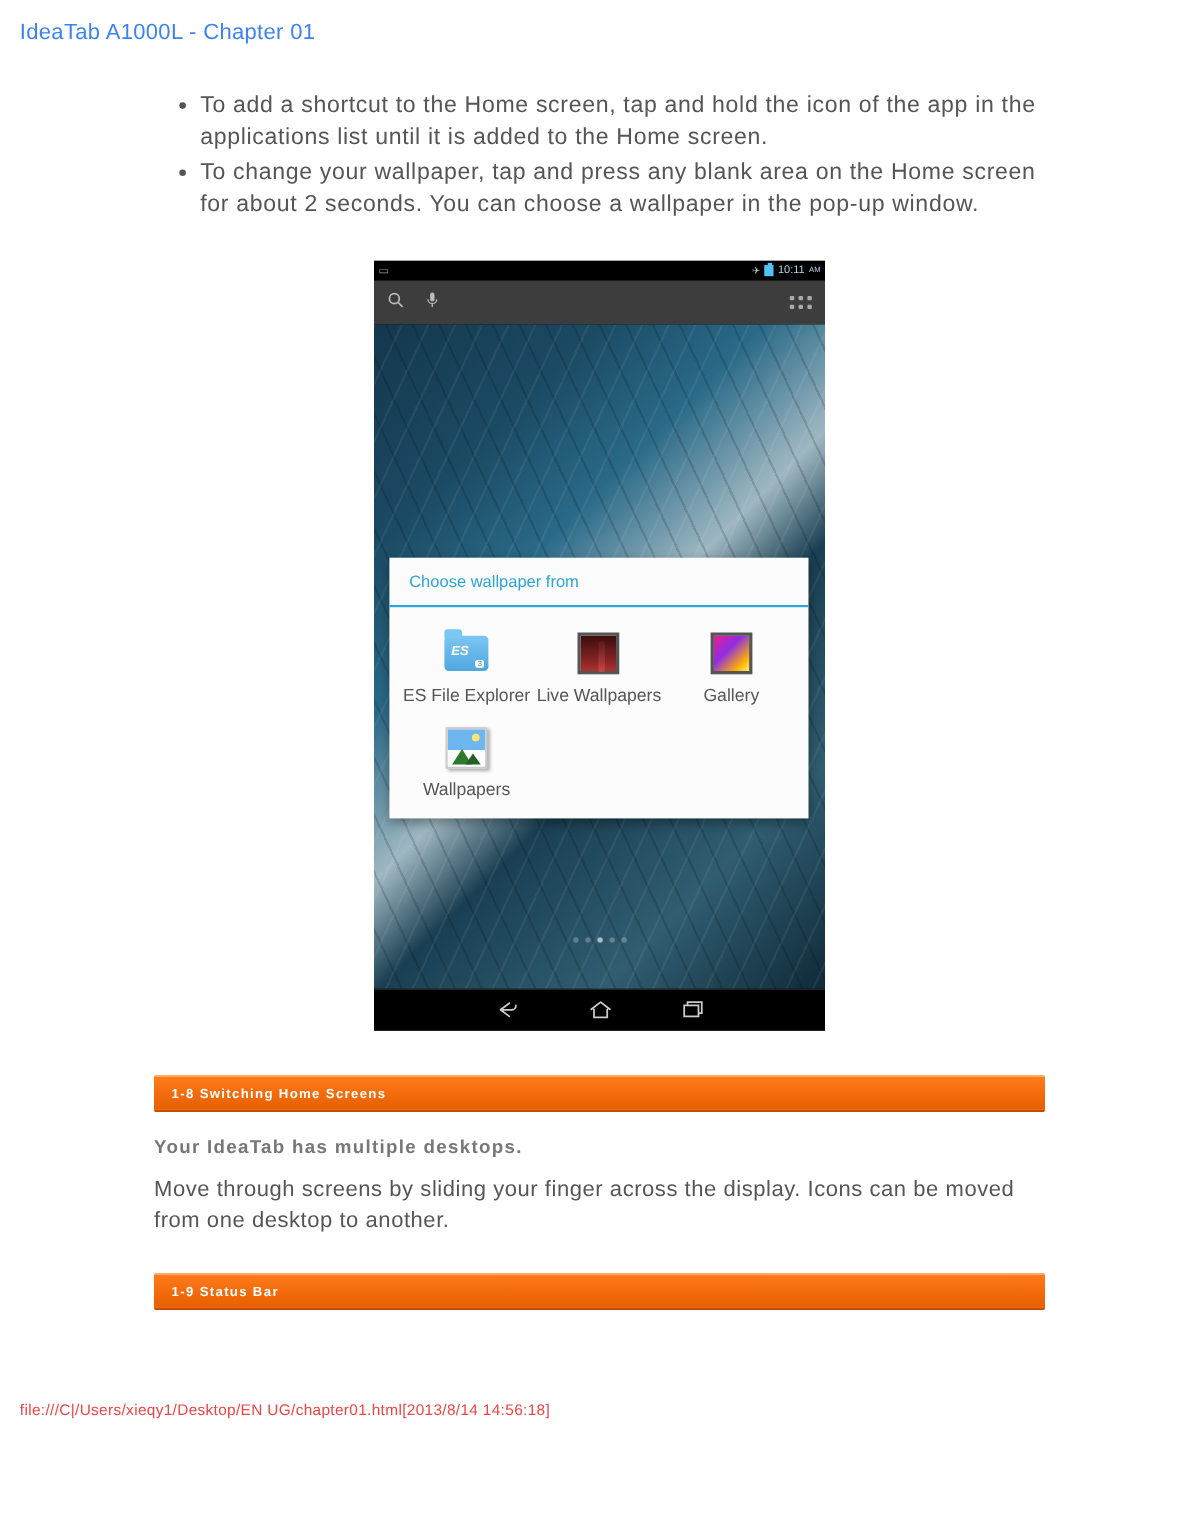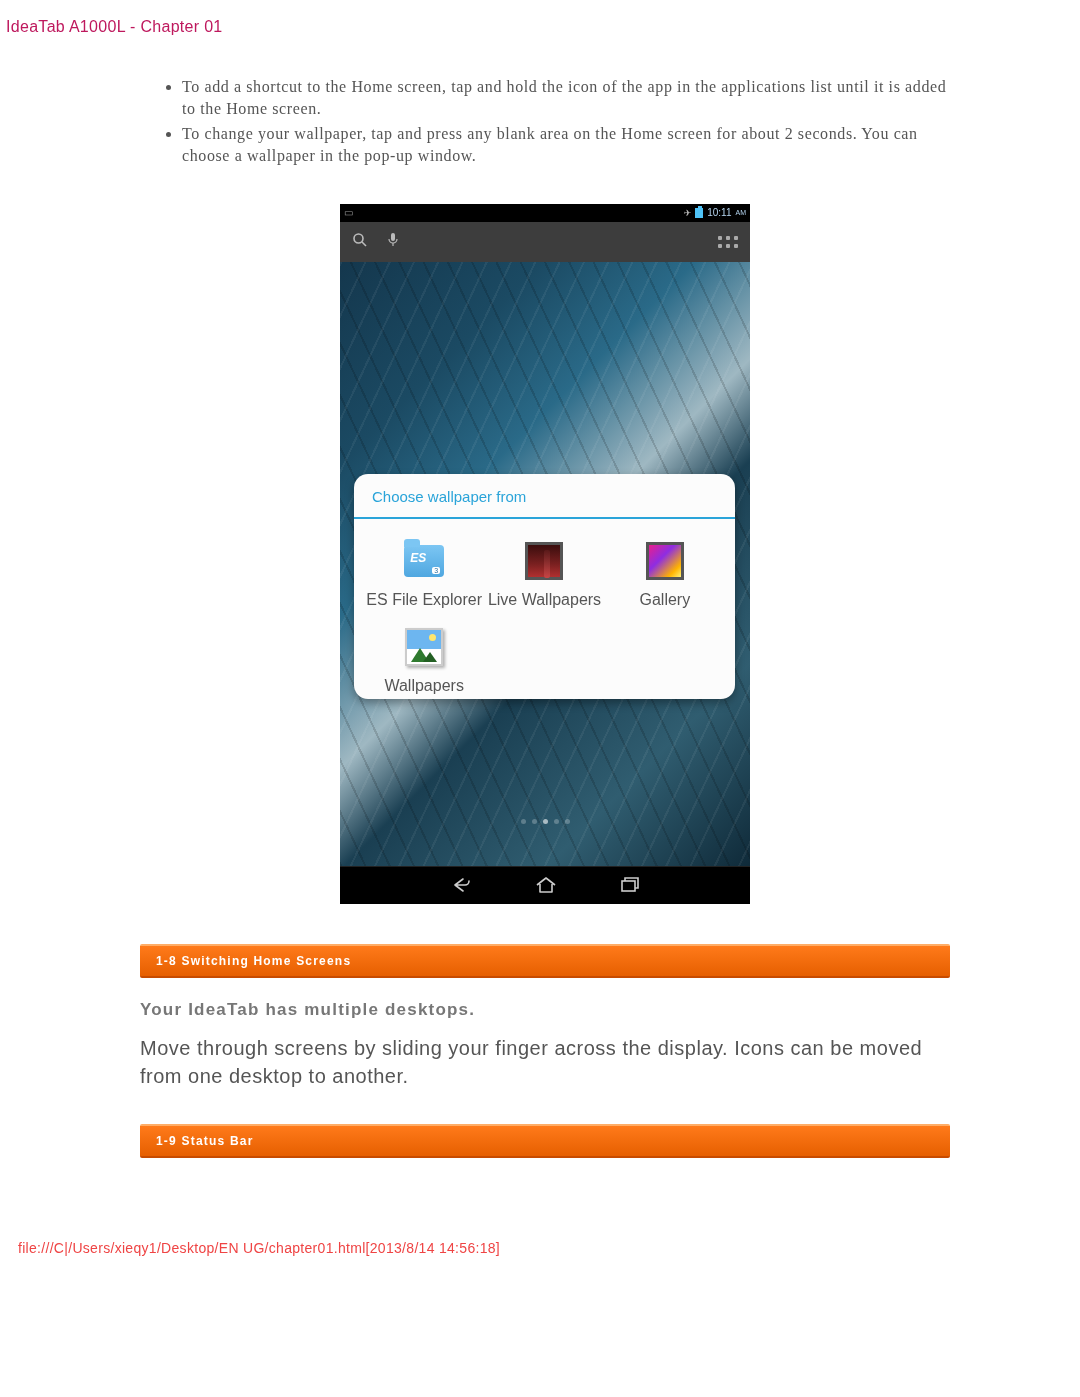--- a/index.html
+++ b/index.html
@@ -3,40 +3,39 @@
 <meta charset="utf-8">
 <style>
   * { box-sizing: border-box; margin: 0; padding: 0; }
   body {
     font-family: Arial, Helvetica, sans-serif;
     width: 1080px;
     background: #fff;
     color: #333;
   }
   .page-header {
-    font-size: 16px;
-    color: #be185d;
-    padding: 18px 0 0 6px;
+    font-size: 20px;
+    color: #3b82f6;
+    padding: 18px 0 0 18px;
     letter-spacing: 0.3px;
   }
   .content {
     padding: 40px 130px 30px 140px;
   }
   ul.bullets {
     list-style: disc;
     padding-left: 42px;
     color: #666;
   }
   ul.bullets li {
-    font-size: 16px;
+    font-size: 21px;
     line-height: 1.4;
     color: #555;
     letter-spacing: 0.6px;
     margin-bottom: 2px;
-    font-family: Liberation Serif, serif;
   }
   .tablet-wrap {
     display: flex;
     justify-content: center;
     margin: 36px 0 40px 0;
   }
   .tablet {
     width: 410px;
     height: 700px;
     background: #000;
@@ -132,22 +131,23 @@
   }
   .page-dots span {
     width: 5px; height: 5px; border-radius: 50%;
     background: rgba(255,255,255,0.25);
   }
   .page-dots span.active { background: rgba(255,255,255,0.6); }
   .dialog {
     position: absolute;
     top: 212px; left: 14px; right: 15px;
     background: #fcfcfc;
-    border-radius: 14px;
+    border-radius: 0;
     box-shadow: 0 4px 10px rgba(0,0,0,0.35);
+    padding-bottom: 12px;
   }
   .dialog-title {
     color: #2aa4d9;
     font-size: 15px;
     padding: 14px 18px 12px 18px;
     border-bottom: 2px solid #2aa4d9;
     font-weight: 400;
   }
   .dialog-grid {
     display: grid;

